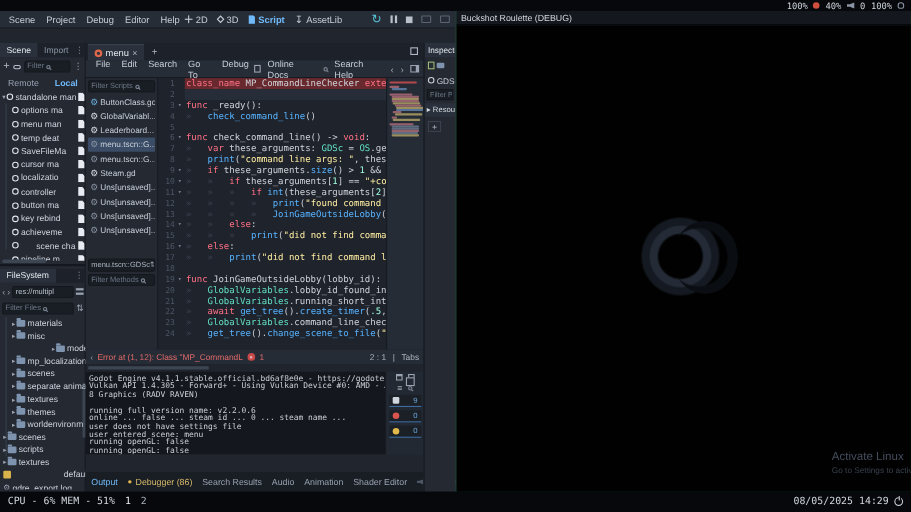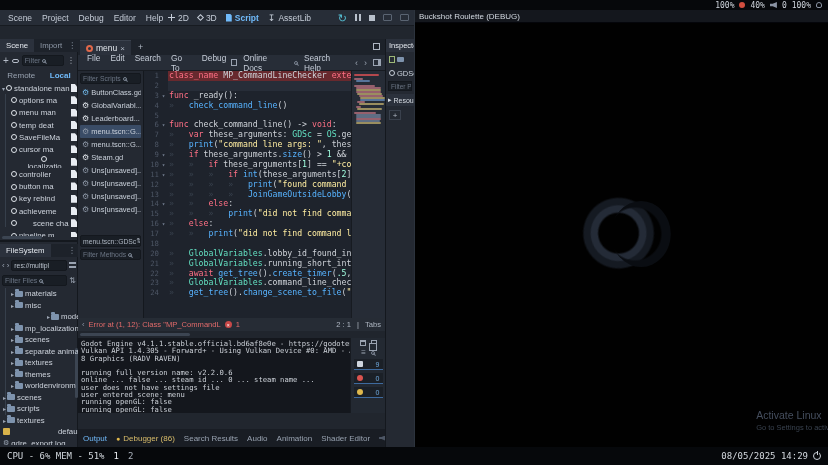--- a/index.html
+++ b/index.html
@@ -270,21 +270,21 @@
             <div class="tree-row" style="padding-left: 11px;">
               <span class="node-circle"></span>
               <span>SaveFileMa</span>
               <span class="script-badge"></span>
             </div>
             <div class="tree-row" style="padding-left: 11px;">
               <span class="node-circle"></span>
               <span>cursor ma</span>
               <span class="script-badge"></span>
             </div>
-            <div class="tree-row" style="padding-left: 11px; flex-direction: column;">
+            <div class="tree-row" style="padding-left: 11px;">
               <span class="node-circle"></span>
               <span>localizatio</span>
               <span class="script-badge"></span>
             </div>
             <div class="tree-row" style="padding-left: 11px;">
               <span class="node-circle"></span>
               <span>controller</span>
               <span class="script-badge"></span>
             </div>
             <div class="tree-row" style="padding-left: 11px;">
@@ -508,20 +508,21 @@
               <div class="code-line"><span class="gutter">9</span><span class="fold">▾</span><span class="code-body"><span class="c-ind">»&nbsp;&nbsp;&nbsp;</span><span class="c-kw">if</span><span class="c-t"> these_arguments.</span><span class="c-fn">size</span><span class="c-t">() &gt; </span><span class="c-num">1</span><span class="c-t"> &amp;&amp; !</span><span class="c-cls">Glo</span></span></div>
               <div class="code-line"><span class="gutter">10</span><span class="fold">▾</span><span class="code-body"><span class="c-ind">»&nbsp;&nbsp;&nbsp;»&nbsp;&nbsp;&nbsp;</span><span class="c-kw">if</span><span class="c-t"> these_arguments[</span><span class="c-num">1</span><span class="c-t">] == </span><span class="c-str">"+connec</span></span></div>
               <div class="code-line"><span class="gutter">11</span><span class="fold">▾</span><span class="code-body"><span class="c-ind">»&nbsp;&nbsp;&nbsp;»&nbsp;&nbsp;&nbsp;»&nbsp;&nbsp;&nbsp;</span><span class="c-kw">if</span><span class="c-t"> </span><span class="c-fn">int</span><span class="c-t">(these_arguments[</span><span class="c-num">2</span><span class="c-t">]) &gt;</span></span></div>
               <div class="code-line"><span class="gutter">12</span><span class="fold"></span><span class="code-body"><span class="c-ind">»&nbsp;&nbsp;&nbsp;»&nbsp;&nbsp;&nbsp;»&nbsp;&nbsp;&nbsp;»&nbsp;&nbsp;&nbsp;</span><span class="c-fn">print</span><span class="c-t">(</span><span class="c-str">"found command line</span></span></div>
               <div class="code-line"><span class="gutter">13</span><span class="fold"></span><span class="code-body"><span class="c-ind">»&nbsp;&nbsp;&nbsp;»&nbsp;&nbsp;&nbsp;»&nbsp;&nbsp;&nbsp;»&nbsp;&nbsp;&nbsp;</span><span class="c-fn">JoinGameOutsideLobby</span><span class="c-t">(</span><span class="c-fn">int</span><span class="c-t">(</span></span></div>
               <div class="code-line"><span class="gutter">14</span><span class="fold">▾</span><span class="code-body"><span class="c-ind">»&nbsp;&nbsp;&nbsp;»&nbsp;&nbsp;&nbsp;</span><span class="c-kw">else</span><span class="c-t">:</span></span></div>
               <div class="code-line"><span class="gutter">15</span><span class="fold"></span><span class="code-body"><span class="c-ind">»&nbsp;&nbsp;&nbsp;»&nbsp;&nbsp;&nbsp;»&nbsp;&nbsp;&nbsp;</span><span class="c-fn">print</span><span class="c-t">(</span><span class="c-str">"did not find command l</span></span></div>
               <div class="code-line"><span class="gutter">16</span><span class="fold">▾</span><span class="code-body"><span class="c-ind">»&nbsp;&nbsp;&nbsp;</span><span class="c-kw">else</span><span class="c-t">:</span></span></div>
               <div class="code-line"><span class="gutter">17</span><span class="fold"></span><span class="code-body"><span class="c-ind">»&nbsp;&nbsp;&nbsp;»&nbsp;&nbsp;&nbsp;</span><span class="c-fn">print</span><span class="c-t">(</span><span class="c-str">"did not find command line</span></span></div>
               <div class="code-line"><span class="gutter">18</span><span class="fold"></span><span class="code-body"></span></div>
+              <div class="code-line"><span class="gutter">19</span><span class="fold">▾</span><span class="code-body"><span class="c-kw">func</span><span class="c-t"> JoinGameOutsideLobby(lobby_id):</span></span></div>
               <div class="code-line"><span class="gutter">20</span><span class="fold"></span><span class="code-body"><span class="c-ind">»&nbsp;&nbsp;&nbsp;</span><span class="c-cls">GlobalVariables</span><span class="c-t">.lobby_id_found_in_com</span></span></div>
               <div class="code-line"><span class="gutter">21</span><span class="fold"></span><span class="code-body"><span class="c-ind">»&nbsp;&nbsp;&nbsp;</span><span class="c-cls">GlobalVariables</span><span class="c-t">.running_short_intro_i</span></span></div>
               <div class="code-line"><span class="gutter">22</span><span class="fold"></span><span class="code-body"><span class="c-ind">»&nbsp;&nbsp;&nbsp;</span><span class="c-kw">await</span><span class="c-t"> </span><span class="c-fn">get_tree</span><span class="c-t">().</span><span class="c-fn">create_timer</span><span class="c-t">(</span><span class="c-num">.5</span><span class="c-t">, </span><span class="c-kw">fal</span></span></div>
               <div class="code-line"><span class="gutter">23</span><span class="fold"></span><span class="code-body"><span class="c-ind">»&nbsp;&nbsp;&nbsp;</span><span class="c-cls">GlobalVariables</span><span class="c-t">.command_line_checked</span></span></div>
               <div class="code-line"><span class="gutter">24</span><span class="fold"></span><span class="code-body"><span class="c-ind">»&nbsp;&nbsp;&nbsp;</span><span class="c-fn">get_tree</span><span class="c-t">().</span><span class="c-fn">change_scene_to_file</span><span class="c-t">(</span><span class="c-str">"res:</span></span></div>
             </div>
           <div class="minimap" id="minimap">
               <div class="mm-bar" style="top: 3px; left: 2px; width: 25.42px; background: rgb(181, 72, 77);"></div>
               <div class="mm-bar" style="top: 7.2px; left: 2px; width: 8.68px; background: rgb(150, 96, 109);"></div>
               <div class="mm-bar" style="top: 9.3px; left: 3.5px; width: 14.88px; background: rgb(86, 116, 154);"></div>

